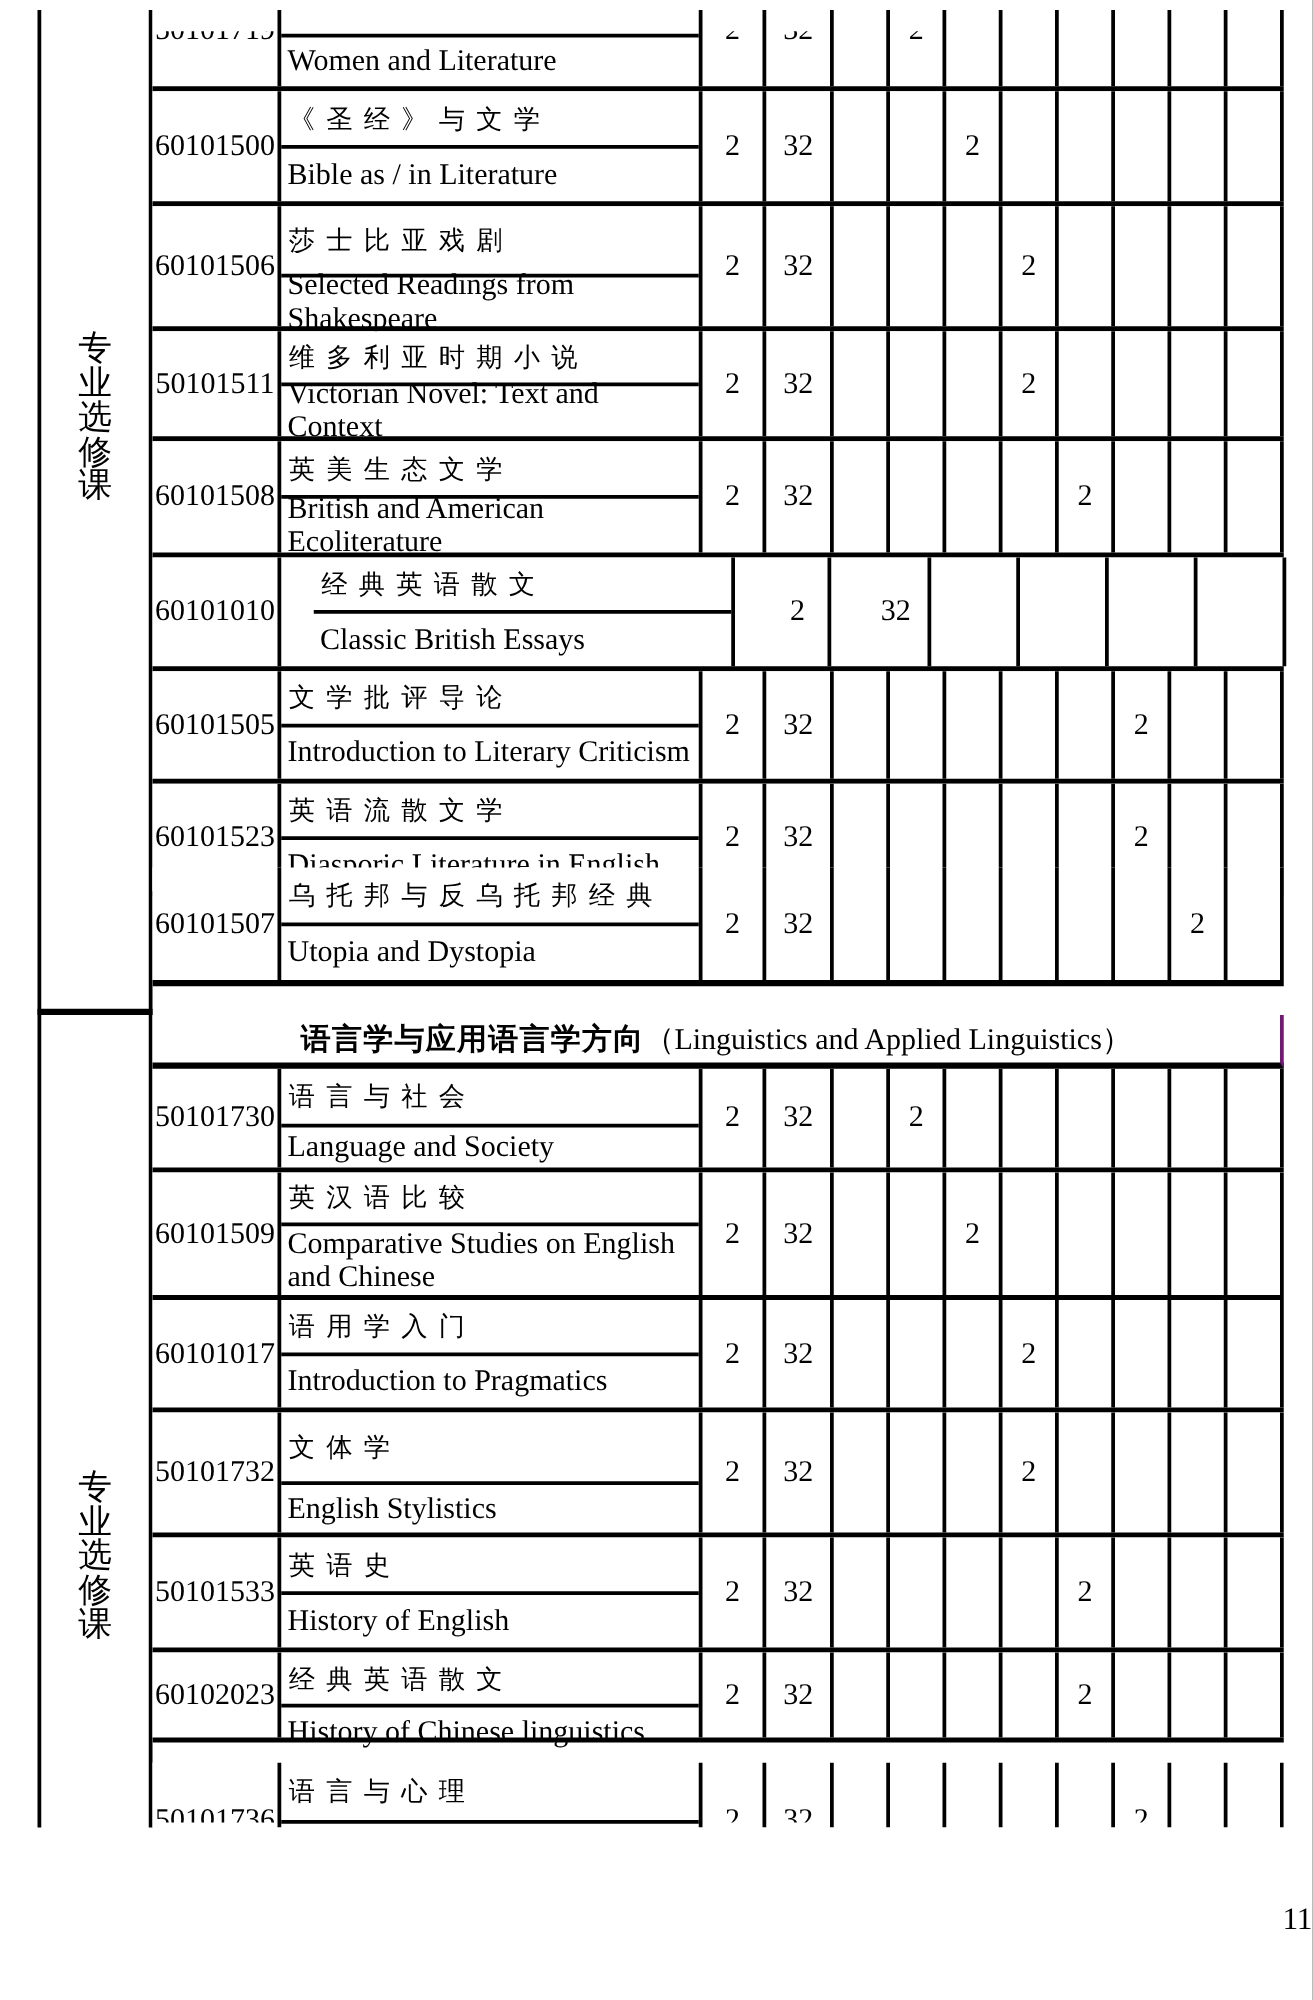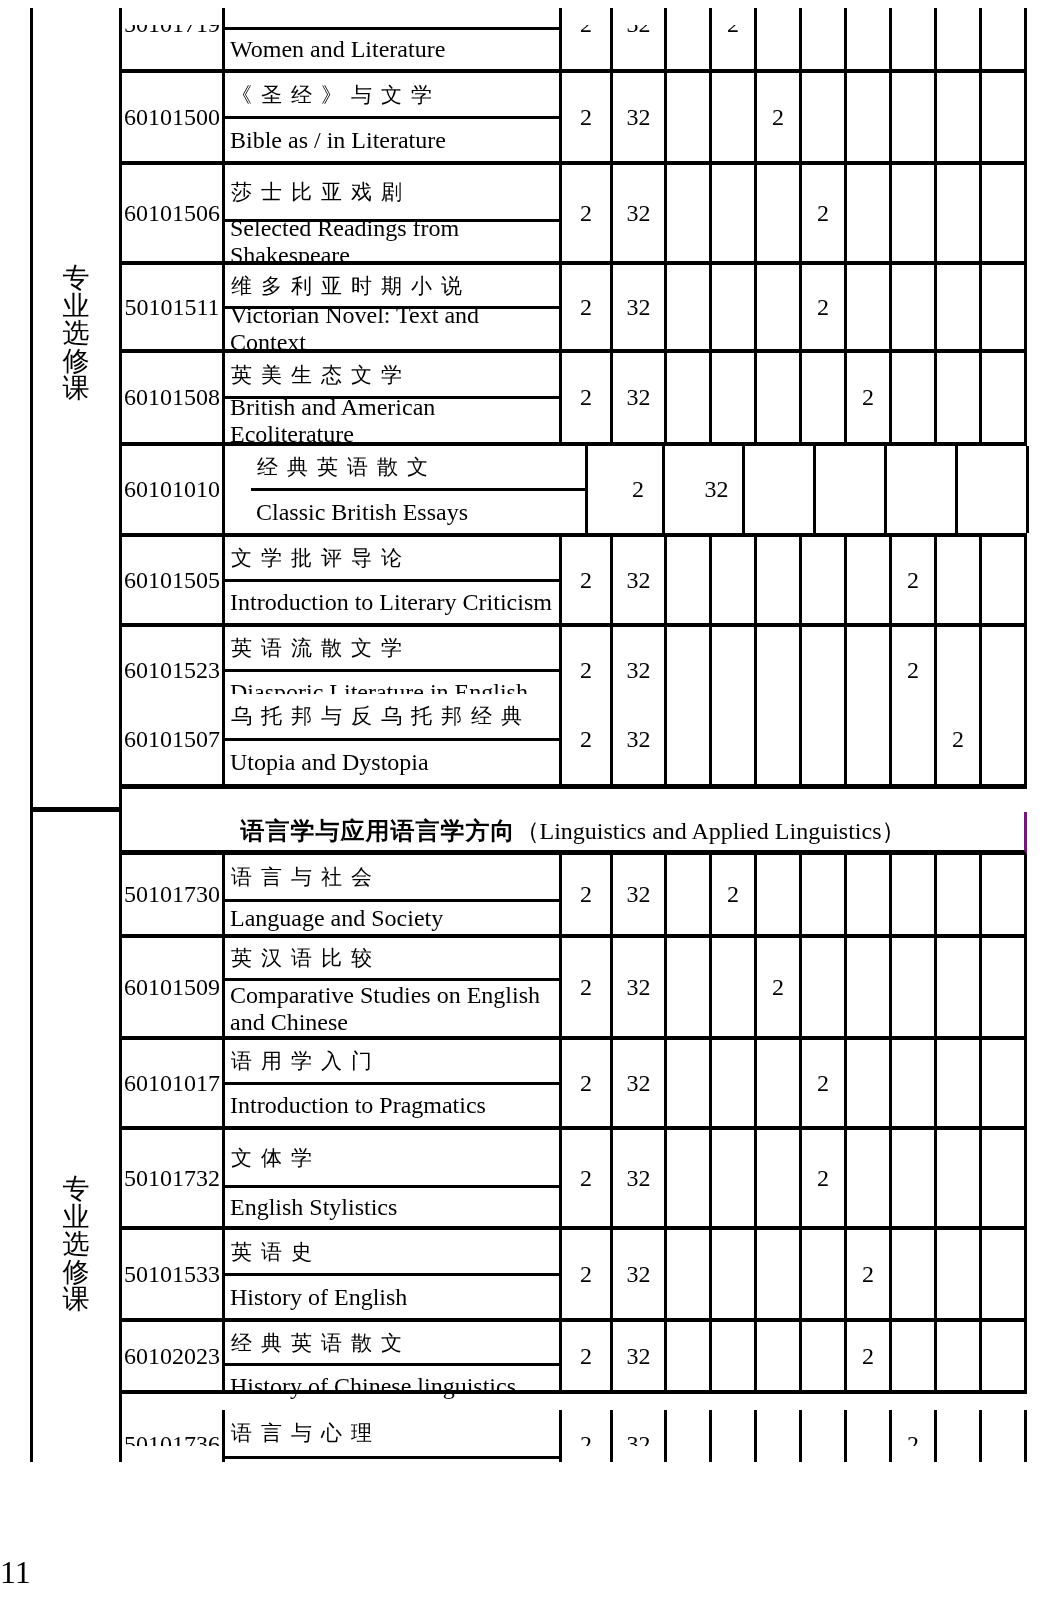--- a/index.html
+++ b/index.html
@@ -85,28 +85,28 @@
     font-size:24px;line-height:27px;
   }
 
   
   .wintop{
     position:absolute;left:0;right:0;top:17px;height:13px;
     overflow:hidden;text-align:center;font-size:24px;
   }
   .wintop span{display:block;margin-top:-15px;line-height:28px;}
   .winbot{
-    position:absolute;left:0;right:0;bottom:16px;height:12px;
+    position:absolute;left:0;right:0;bottom:4px;height:12px;
     overflow:hidden;text-align:center;font-size:24px;
   }
   .winbot span{display:block;margin-top:-4px;line-height:28px;}
 
   .page-number{
-    position:absolute;top:1554px;left:0;width:100%;
-    text-align:left;font-size:32px;
+    position:absolute;top:1522px;left:0;width:100%;
+    text-align:right;font-size:25px;
   }
 </style>
 </head>
 <body>
 
 <div class="page">
 
   <div class="elective-cell" id="elective-cell-1">
     <div class="vlabel">
         <div>专</div>

